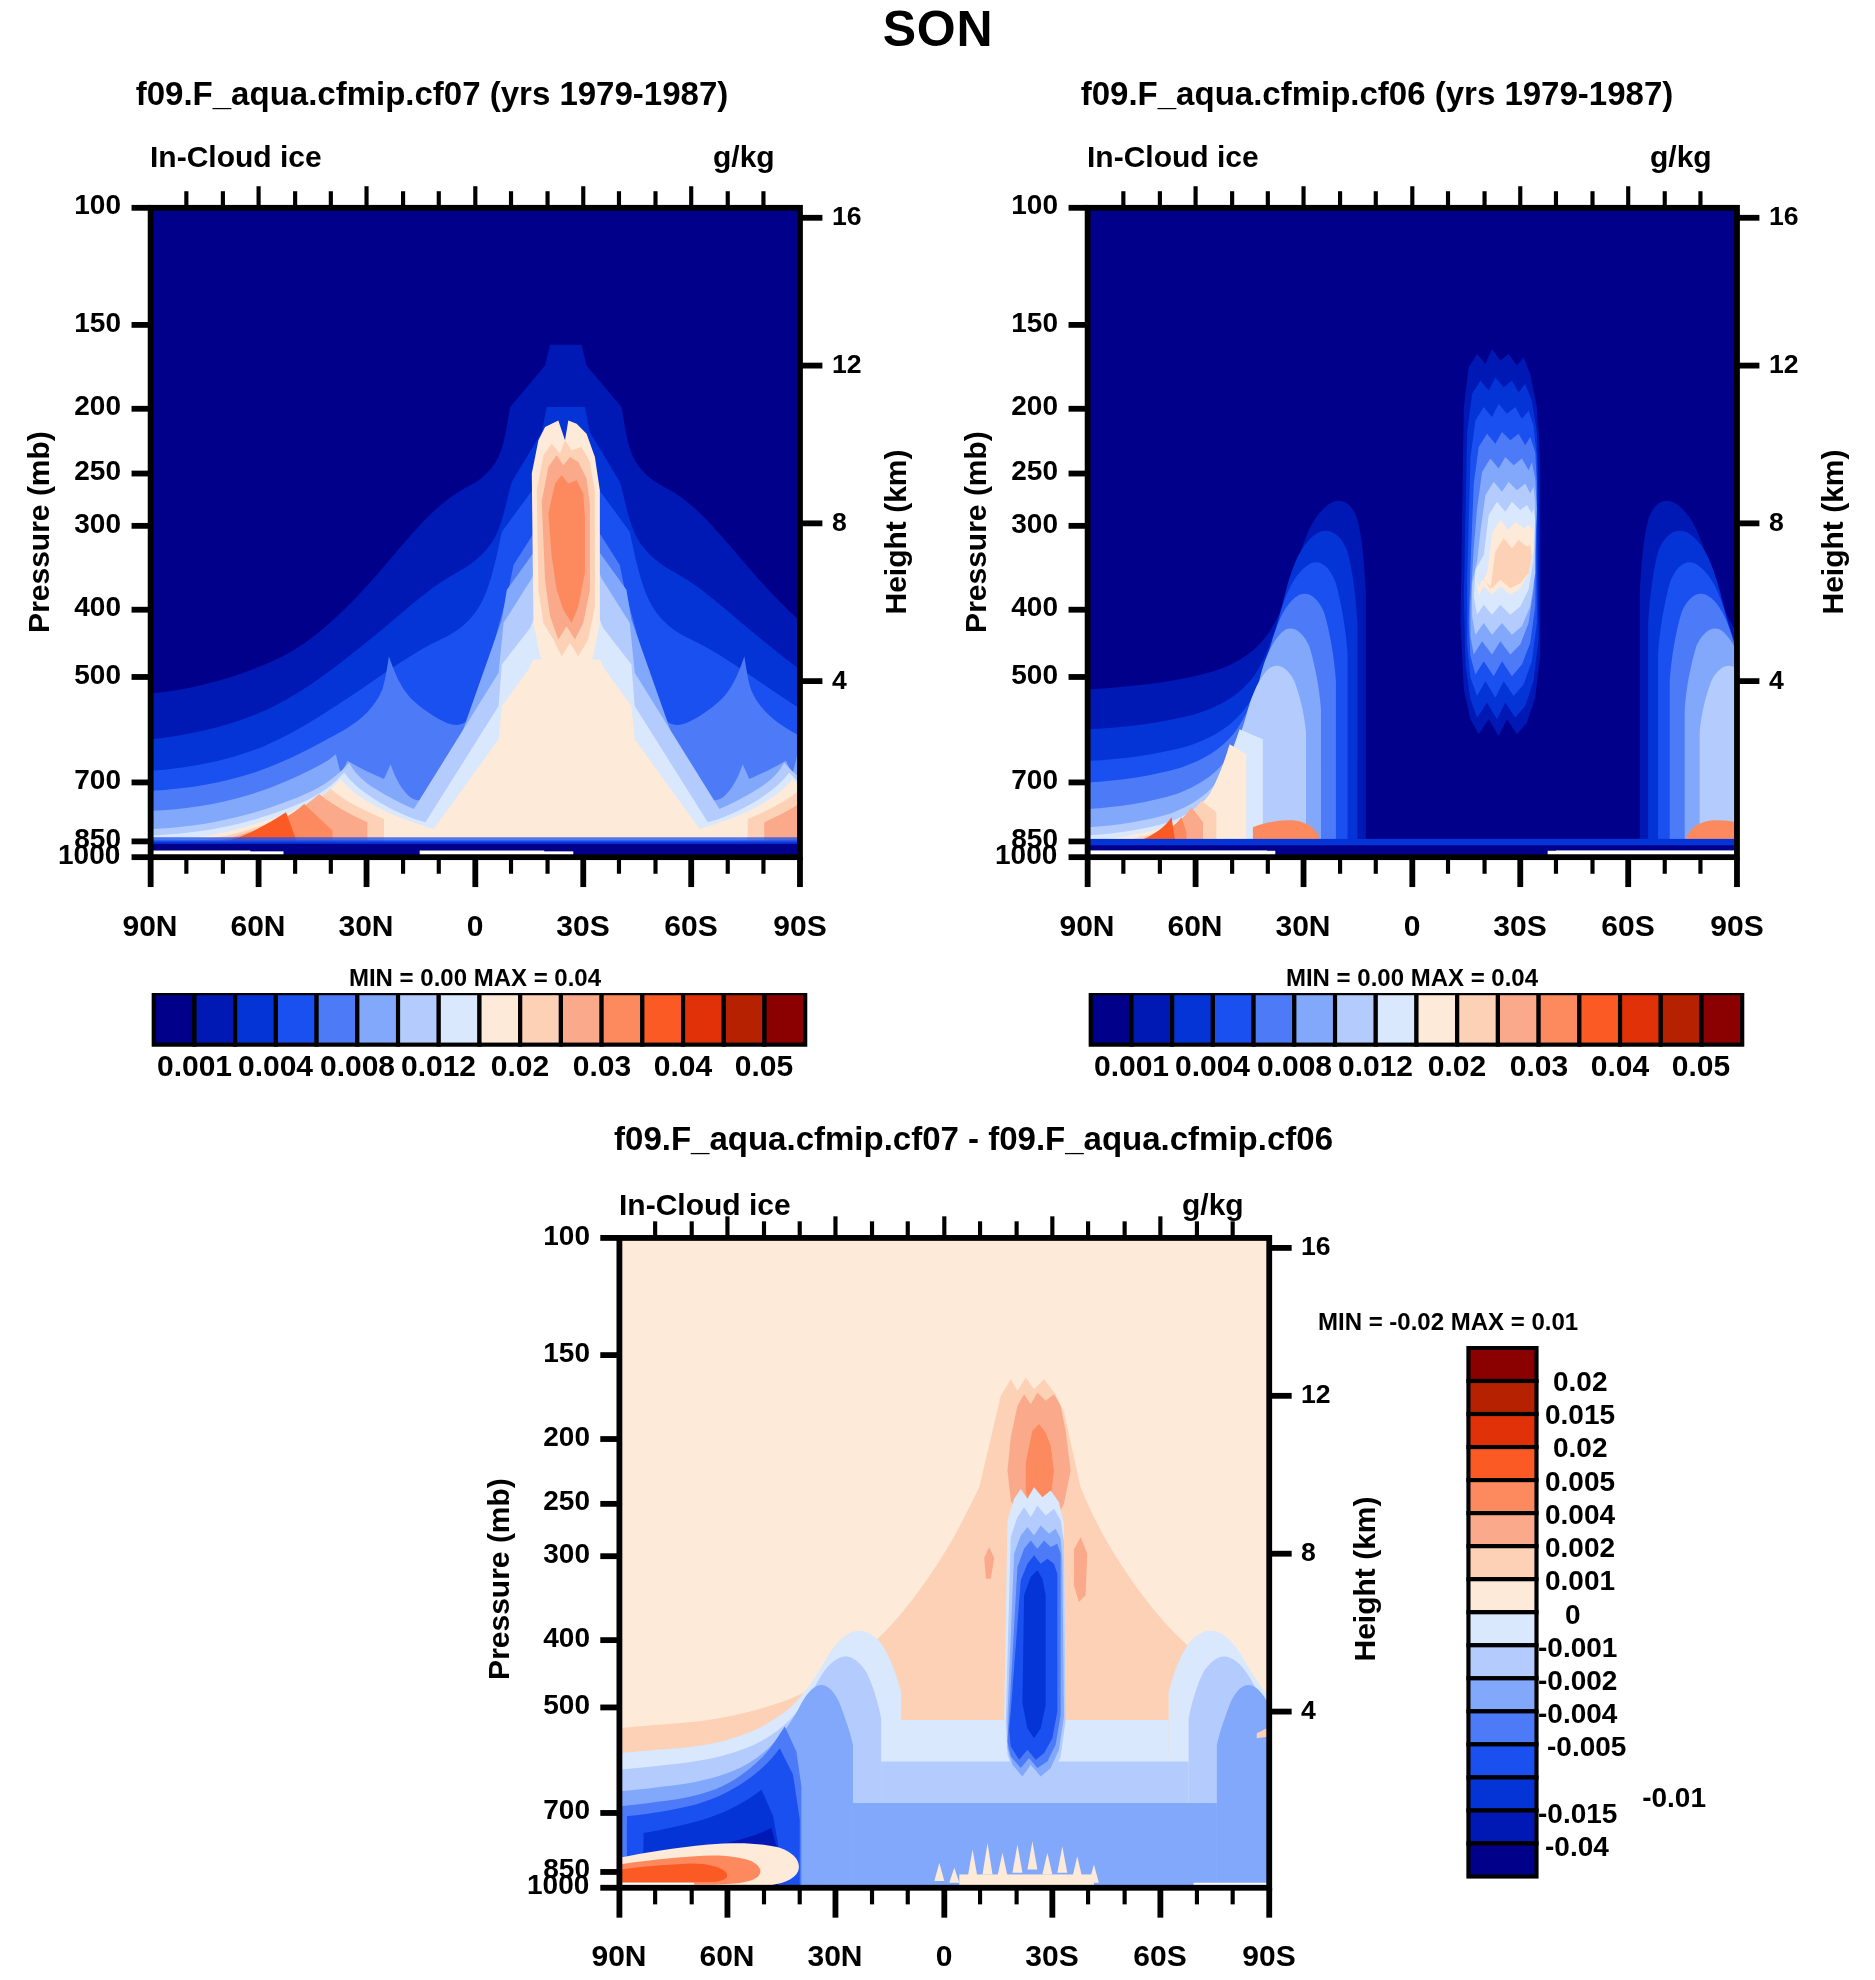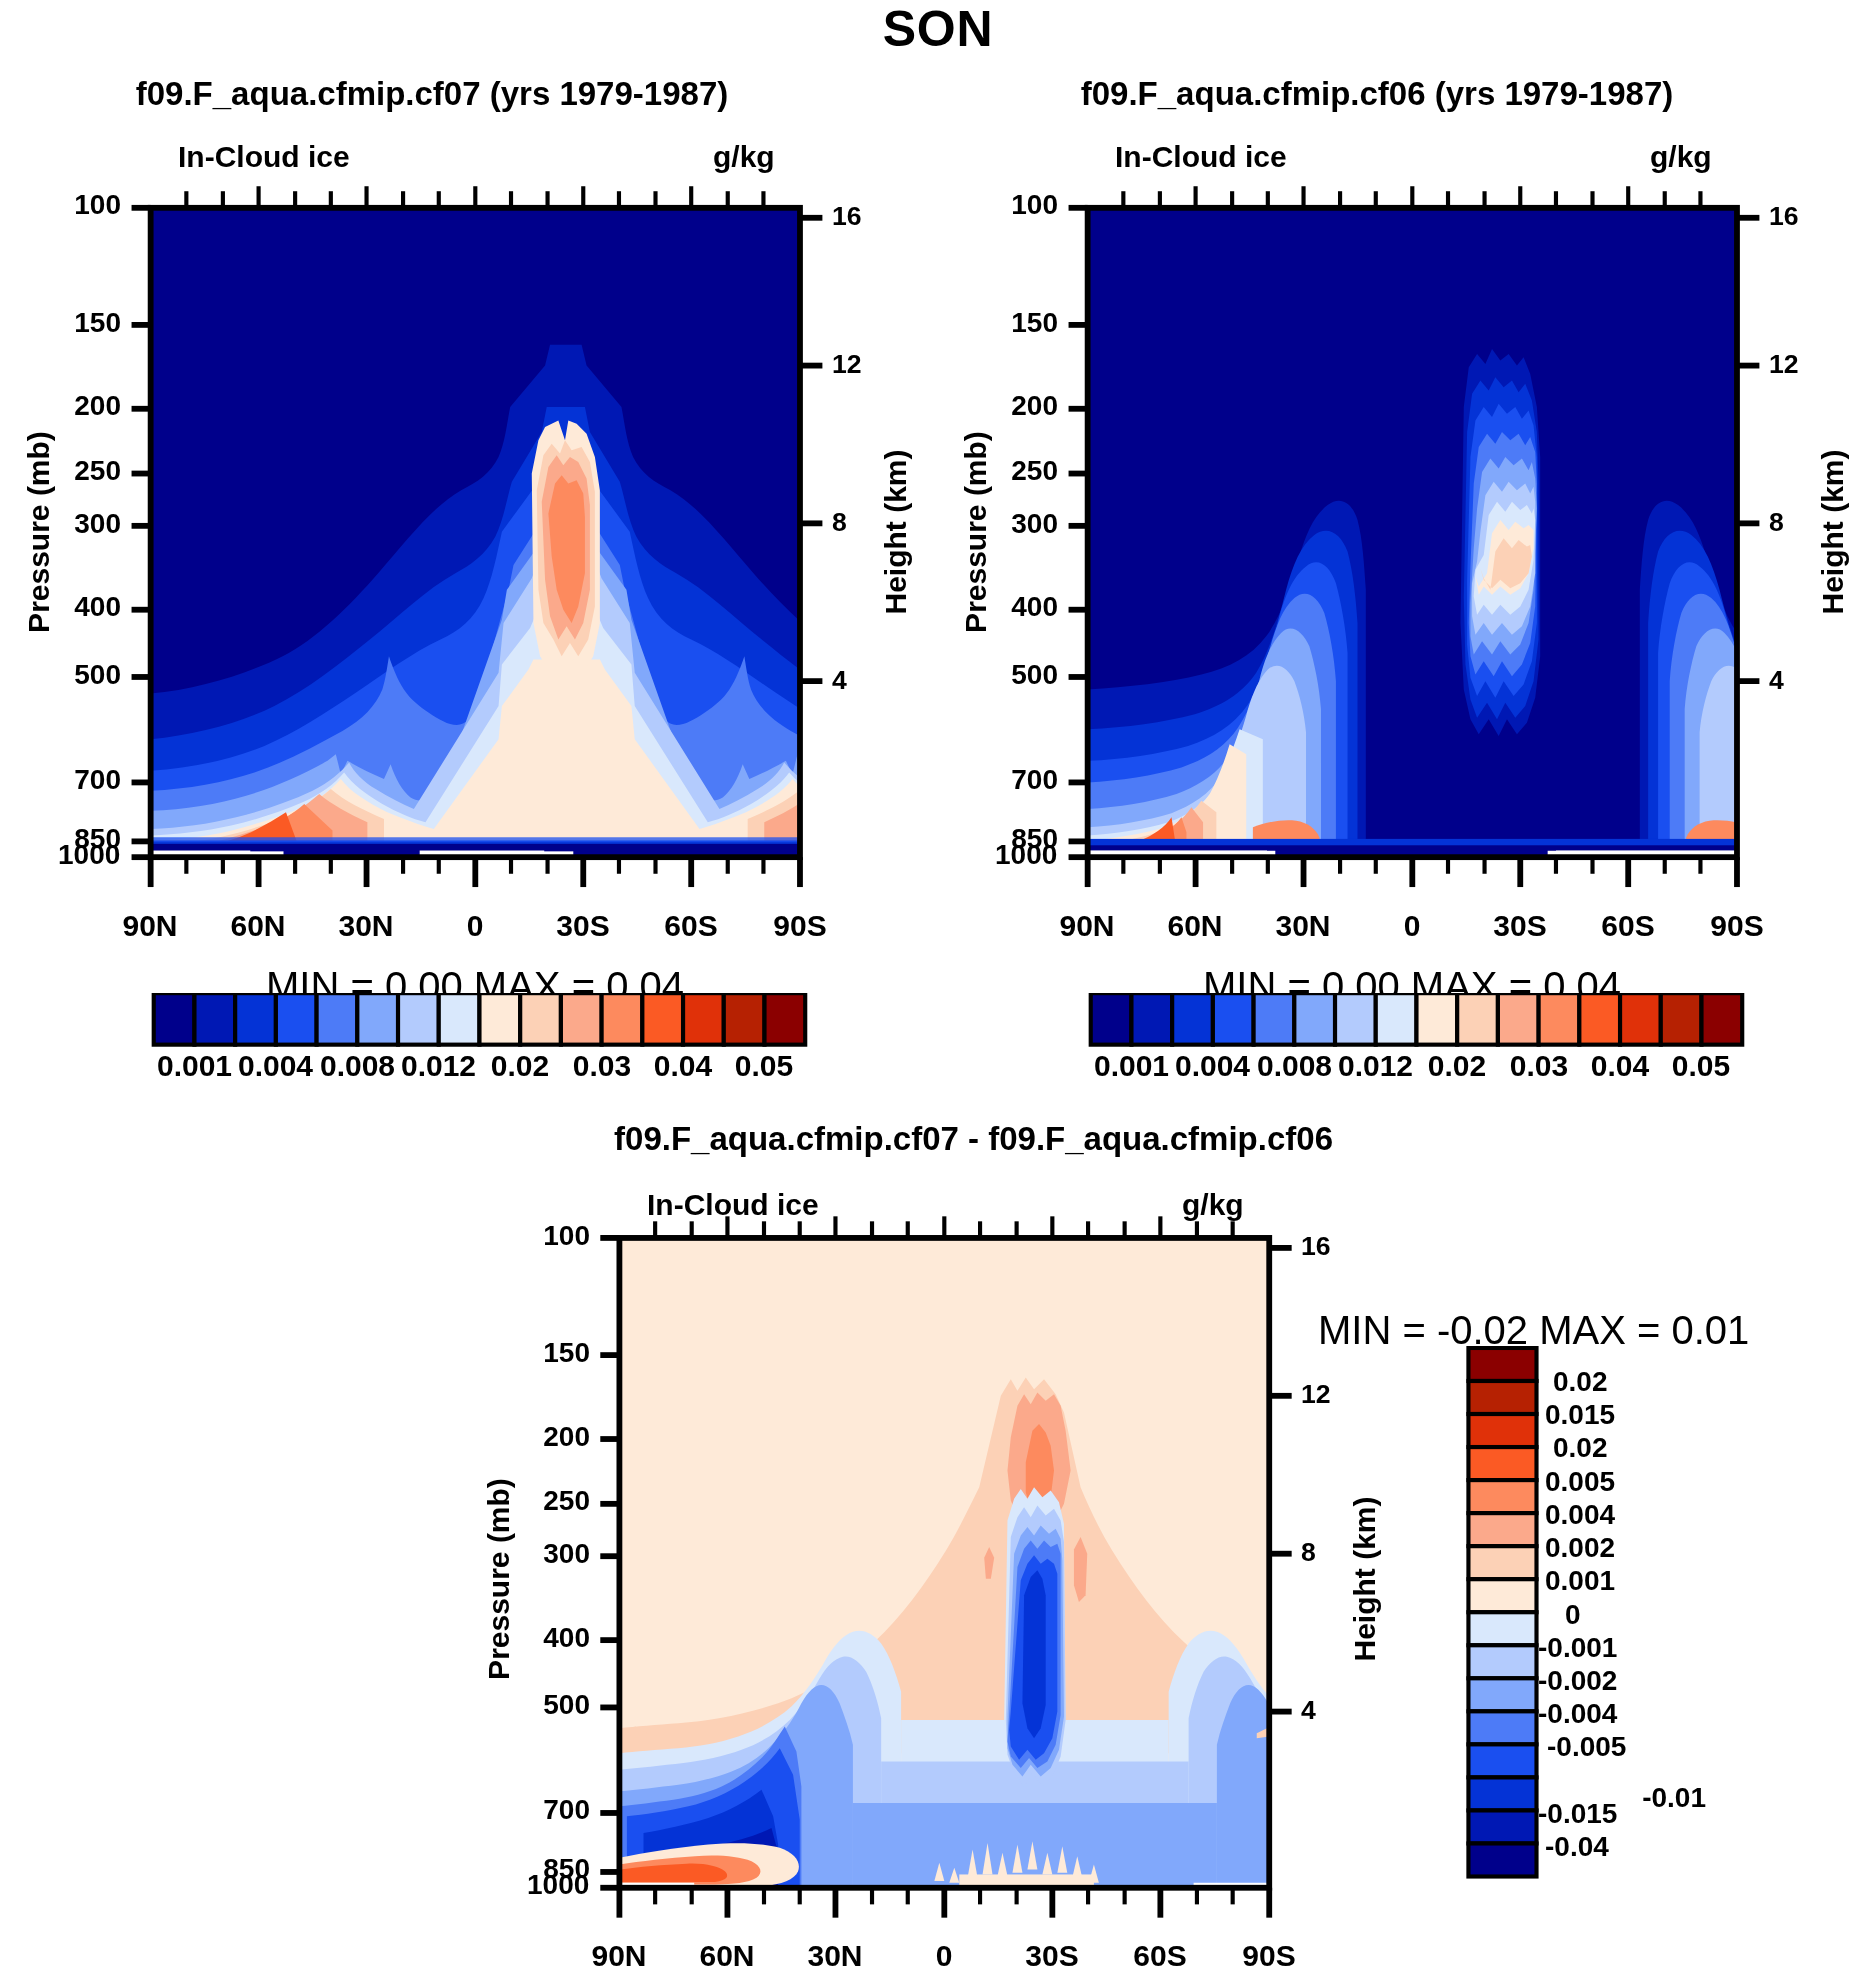--- a/index.html
+++ b/index.html
@@ -1,26 +1,26 @@
 <!DOCTYPE html>
 <html style="font-size:13.3px"><head>
 <meta charset="utf-8">
 <style>
   html,body{margin:0;padding:0;background:#ffffff;}
   body{width:1876px;height:1980px;position:relative;font-family:"Liberation Sans",sans-serif;overflow:hidden;}
   #figtitle{position:absolute;left:0;top:0;width:1876px;text-align:center;font-size:50px;font-weight:bold;letter-spacing:0.8px;}
   .panel{position:absolute;}
   .ptitle{position:absolute;font-size:33px;font-weight:bold;white-space:nowrap;}
-  .varlab{position:absolute;font-size:30px;font-weight:bold;white-space:nowrap;margin-left:28px;}
+  .varlab{position:absolute;font-size:30px;font-weight:bold;white-space:nowrap;}
   .unitlab{position:absolute;font-size:30px;font-weight:bold;white-space:nowrap;}
   .axlabel{position:absolute;font-size:30px;font-weight:bold;white-space:nowrap;}
   .ytick{position:absolute;font-size:28px;font-weight:bold;text-align:right;white-space:nowrap;}
   .htick{position:absolute;font-size:26.6px;font-weight:bold;text-align:left;white-space:nowrap;}
   .xtick{position:absolute;font-size:30px;font-weight:bold;text-align:center;white-space:nowrap;}
-  .minmax{position:absolute;font-size:40px;font-weight:normal;white-space:nowrap;}
+  .minmax{position:absolute;font-size:24px;font-weight:bold;white-space:nowrap;}
   .vaxis-rot{transform:rotate(-90deg);transform-origin:50% 50%;}
   .cblab{position:absolute;font-size:30px;font-weight:bold;white-space:nowrap;}
   .cbvlab{position:absolute;font-size:28px;font-weight:bold;white-space:nowrap;text-align:right;}
   svg{display:block;}
 </style>
 </head>
 <body>
 
 <div id="figtitle">SON</div>
 

